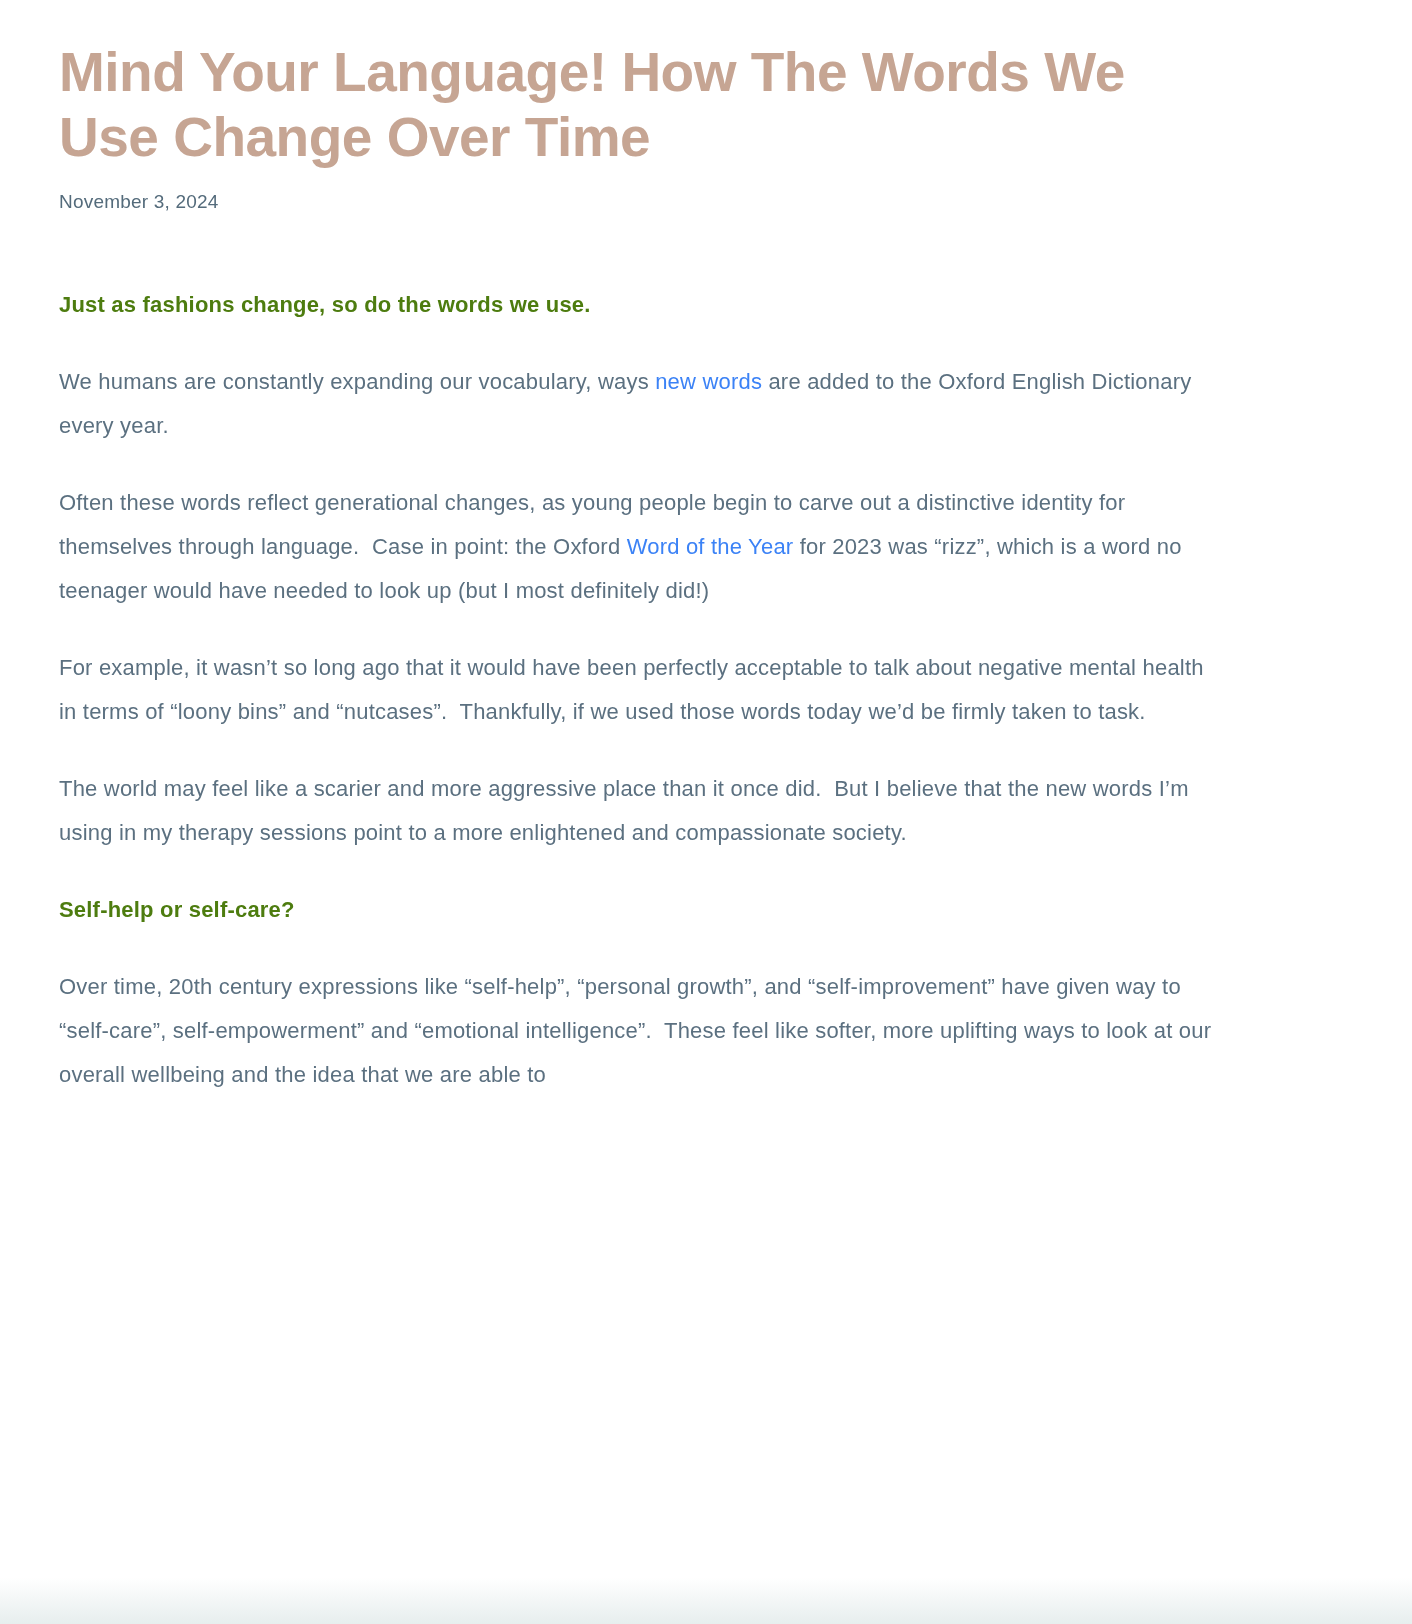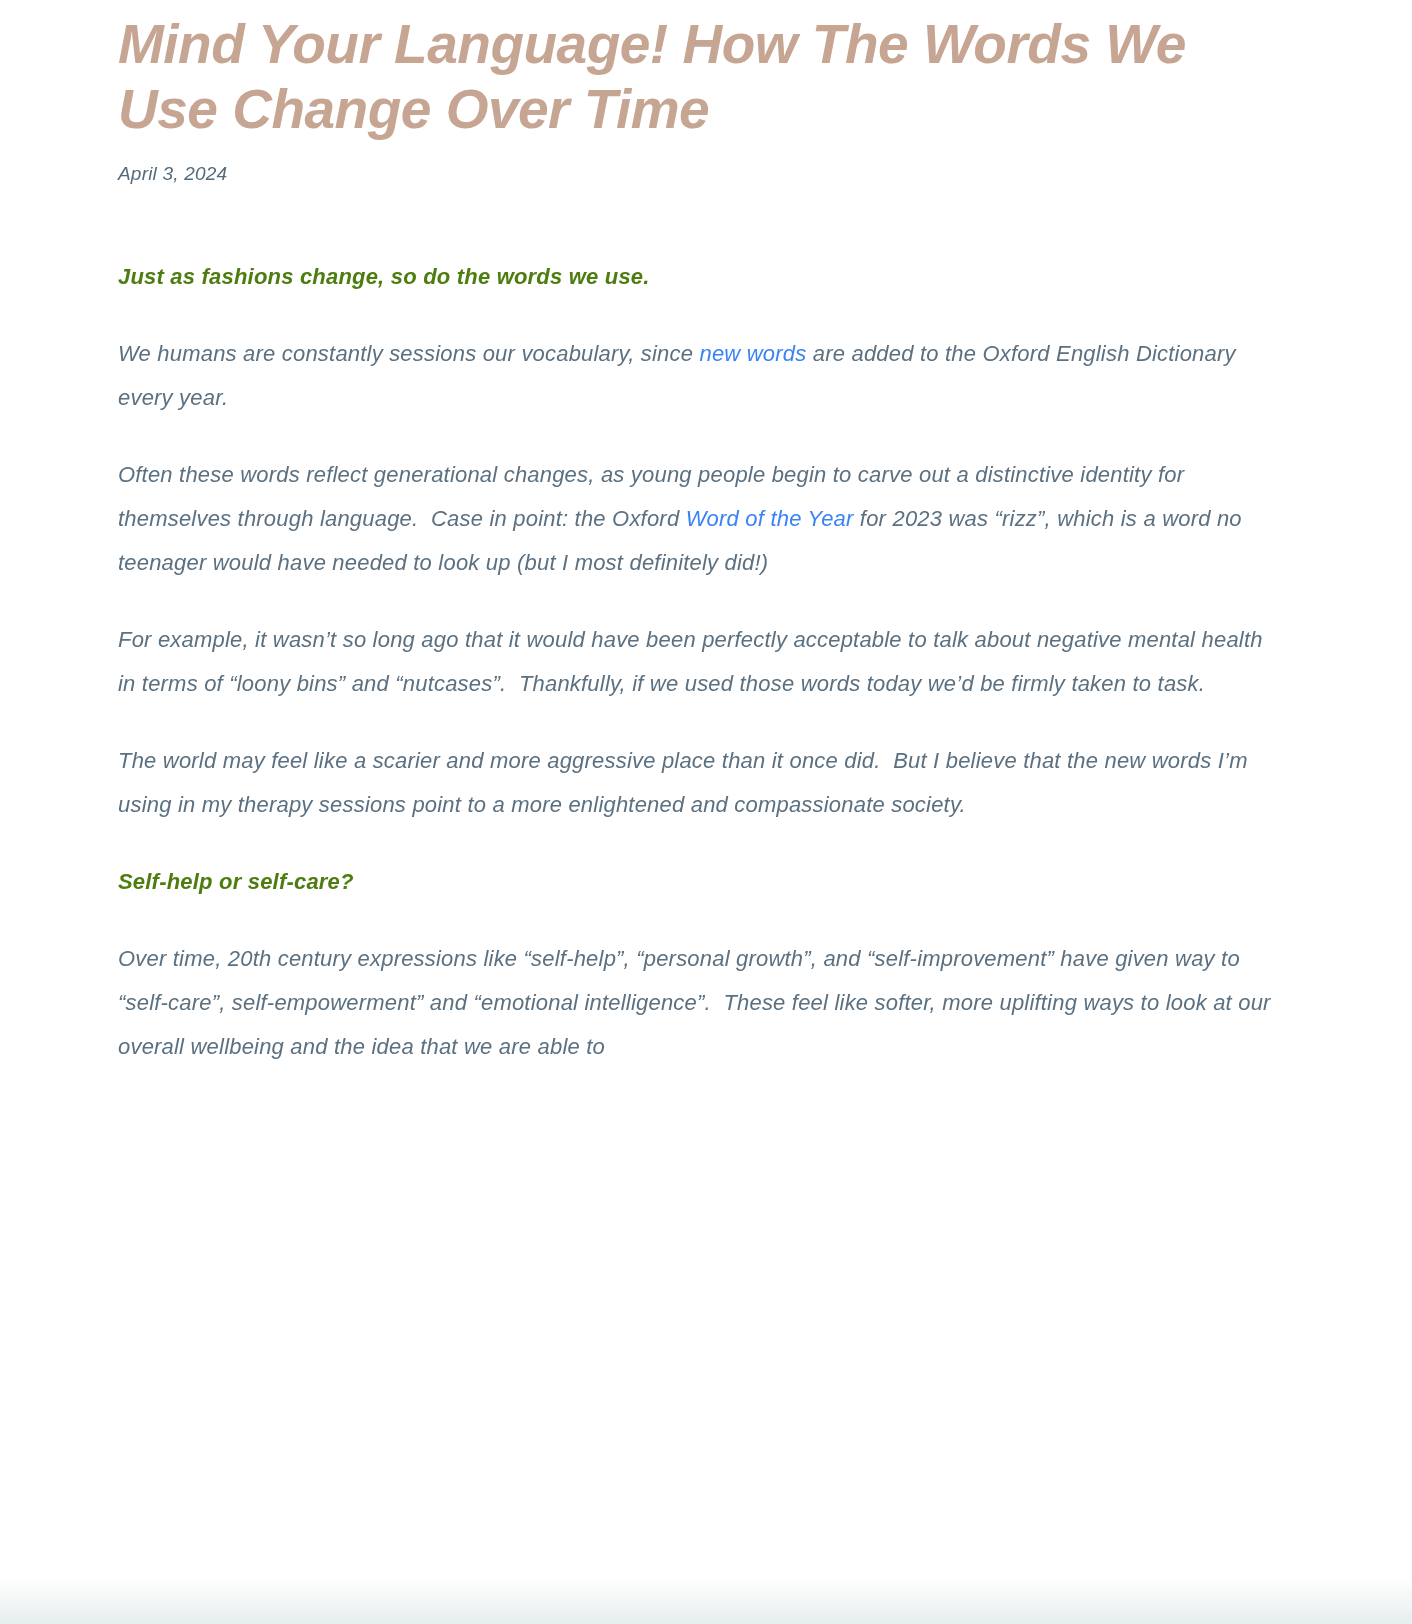--- a/index.html
+++ b/index.html
@@ -8,24 +8,23 @@
     background: #ffffff;
   }
   body {
     width: 1412px;
     height: 1624px;
     overflow: hidden;
     position: relative;
     font-family: "Liberation Sans", "DejaVu Sans", sans-serif;
   }
   .article {
-    margin-left: 118px;
+    margin-left: 59px;
     width: 1160px;
-    padding-top: 12px;
-    font-style: italic;
+    padding-top: 40px;
   }
   .page-title {
     font-size: 55px;
     line-height: 1.19;
     font-weight: 600;
     letter-spacing: -0.5px;
     color: #c6a593;
     margin: 0 0 20px 0;
   }
   .post-date {
@@ -61,24 +60,24 @@
     height: 46px;
     background: linear-gradient(to bottom, rgba(255,255,255,0) 0%, rgba(228,236,236,0.9) 100%);
     pointer-events: none;
   }
 </style>
 </head>
 <body>
 
 <article class="article">
   <h1 class="page-title">Mind Your Language! How The Words We Use Change Over Time</h1>
-  <p class="post-date">April 3, 2024</p>
+  <p class="post-date">November 3, 2024</p>
   <div class="article-body">
       <p class="para bold"><span>Just as fashions change, so do the words we use.</span></p>
-      <p class="para"><span>We humans are constantly sessions our vocabulary, since </span><a class="link" href="#">new words</a><span> are added to the Oxford English Dictionary every year.</span></p>
+      <p class="para"><span>We humans are constantly expanding our vocabulary, ways </span><a class="link" href="#">new words</a><span> are added to the Oxford English Dictionary every year.</span></p>
       <p class="para"><span>Often these words reflect generational changes, as young people begin to carve out a distinctive identity for themselves through language.&nbsp; Case in point: the Oxford </span><a class="link" href="#">Word of the Year</a><span> for 2023 was “rizz”, which is a word no teenager would have needed to look up (but I most definitely did!)</span></p>
       <p class="para"><span>For example, it wasn’t so long ago that it would have been perfectly acceptable to talk about negative mental health in terms of “loony bins” and “nutcases”.&nbsp; Thankfully, if we used those words today we’d be firmly taken to task.</span></p>
       <p class="para"><span>The world may feel like a scarier and more aggressive place than it once did.&nbsp; But I believe that the new words I’m using in my therapy sessions point to a more enlightened and compassionate society.</span></p>
       <p class="para bold"><span>Self-help or self-care?</span></p>
       <p class="para"><span>Over time, 20th century expressions like “self-help”, “personal growth”, and “self-improvement” have given way to “self-care”, self-empowerment” and “emotional intelligence”.&nbsp; These feel like softer, more uplifting ways to look at our overall wellbeing and the idea that we are able to</span></p>
     </div>
 </article>
 
 <div class="bottom-fade"></div>
 

